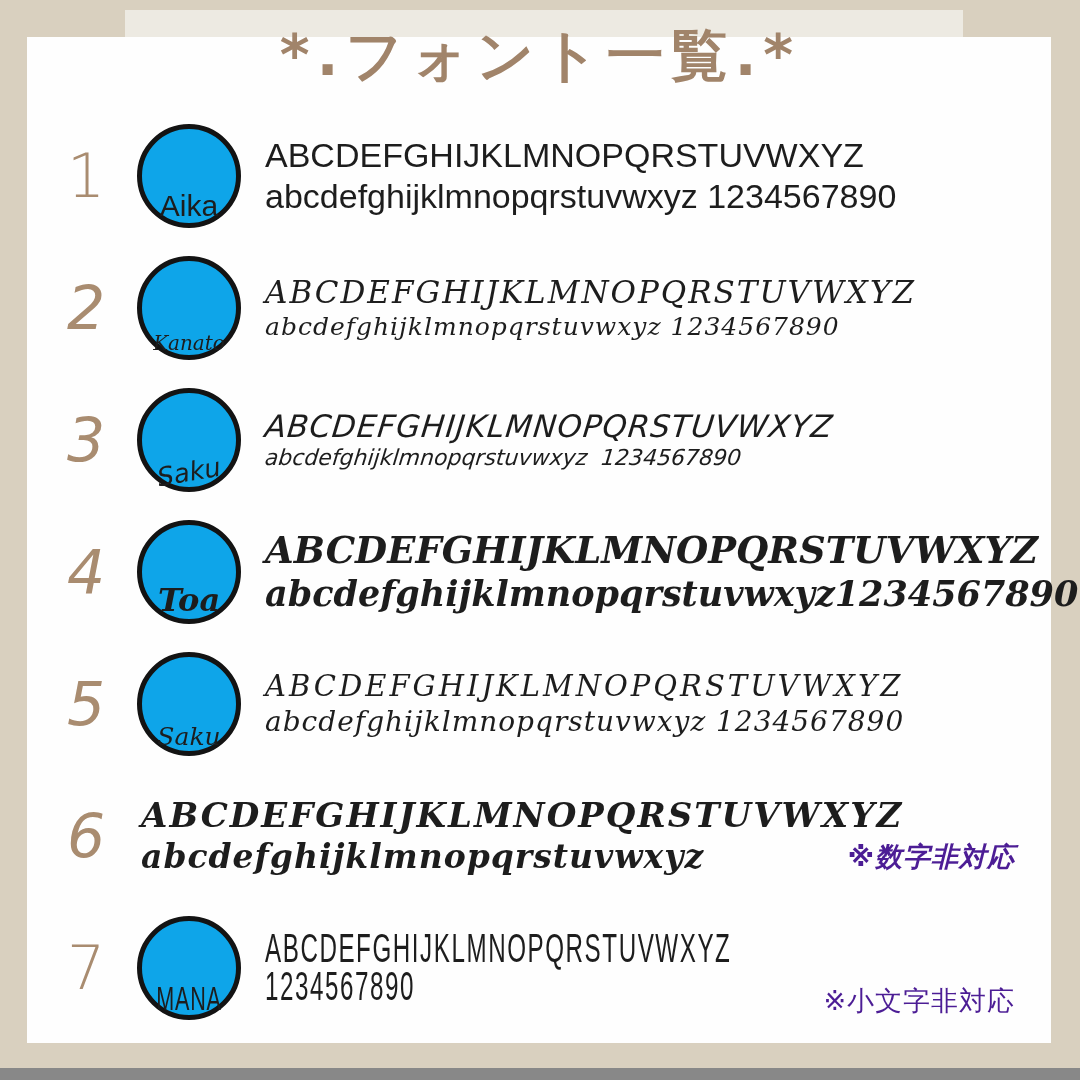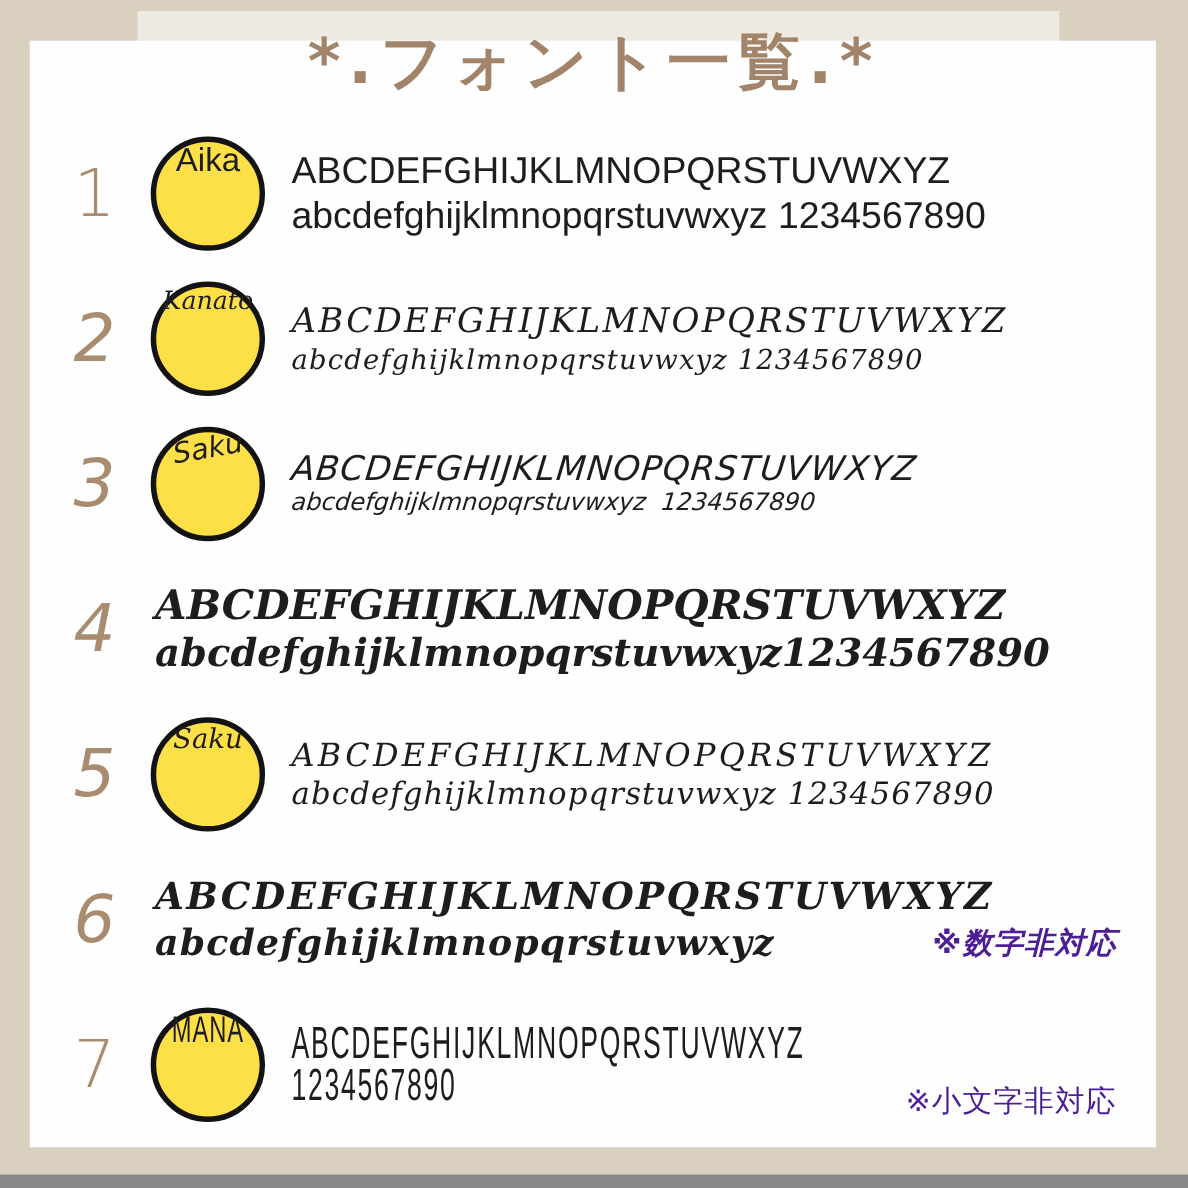--- a/index.html
+++ b/index.html
@@ -30,22 +30,22 @@
     display:flex;align-items:center;height:132px;
   }
   .num{
     width:62px;flex:0 0 62px;text-align:center;
     font-family:"DejaVu Sans",sans-serif;
     font-size:60px;font-weight:300;color:#a98c70;line-height:1;
   }
   .circle{
     flex:0 0 104px;width:104px;height:104px;margin-left:20px;
     border:5px solid #131313;border-radius:50%;
-    display:flex;align-items:flex-start;justify-content:center;
-    background:#fde047;box-sizing:border-box;
+    display:flex;align-items:flex-end;justify-content:center;
+    background:#0ea5e9;box-sizing:border-box;
   }
   .samples{
     margin-left:24px;flex:1 1 auto;display:flex;flex-direction:column;
     justify-content:center;min-width:0;
   }
   .lwrap{display:flex;align-items:center;}
   .l1,.l2{white-space:pre;line-height:1.22;}
   .note{
     margin-left:auto;padding-left:10px;
     font-family:"DejaVu Sans",sans-serif;
@@ -55,21 +55,21 @@
 
   
   .f-aika{font-family:"Liberation Sans",sans-serif;font-weight:400;}
   .f-aika .l1{font-size:34px;letter-spacing:0px;}
   .f-aika .l2{font-size:34px;}
   .f-aika .cname{font-size:30px;}
 
   .f-kanato{font-family:"DejaVu Serif",serif;font-style:italic;}
   .f-kanato .l1{font-size:31px;letter-spacing:2px;}
   .f-kanato .l2{font-size:25px;letter-spacing:1px;}
-  .f-kanato .cname{font-size:23px;}
+  .f-kanato .cname{font-size:20px;}
 
   .f-saku{font-family:"DejaVu Sans",sans-serif;font-style:italic;}
   .f-saku .l1{font-size:31px;letter-spacing:1px;transform:skewX(-6deg);transform-origin:left center;}
   .f-saku .l2{font-size:22px;transform:skewX(-6deg);transform-origin:left center;}
   .f-saku .cname{font-size:26px;transform:rotate(-10deg);}
 
   .f-toa{font-family:"DejaVu Serif",serif;font-style:italic;font-weight:bold;}
   .f-toa .l1{font-size:37px;}
   .f-toa .l2{font-size:35px;}
   .f-toa .cname{font-size:32px;}
@@ -141,20 +141,23 @@
             <span class="l1">ABCDEFGHIJKLMNOPQRSTUVWXYZ</span>
           </div>
         <div class="lwrap">
             <span class="l2">abcdefghijklmnopqrstuvwxyz  1234567890</span>
           </div>
       </div>
     </div>
 
     <div class="row f-toa">
       <div class="num">4</div>
+      <div class="circle">
+        <span class="cname">Toa</span>
+      </div>
       <div class="samples">
         <div class="lwrap">
             <span class="l1">ABCDEFGHIJKLMNOPQRSTUVWXYZ</span>
           </div>
         <div class="lwrap">
             <span class="l2">abcdefghijklmnopqrstuvwxyz1234567890</span>
           </div>
       </div>
     </div>
 

